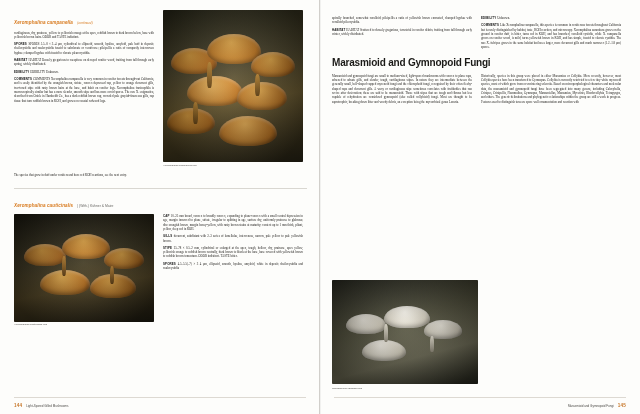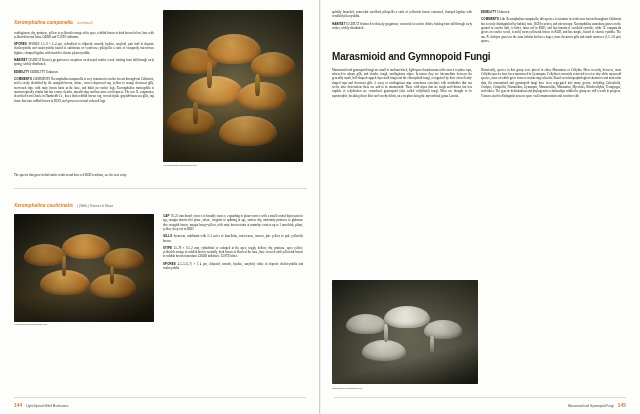--- a/index.html
+++ b/index.html
@@ -26,21 +26,21 @@
     height: 414px;
     box-sizing: border-box;
     background: #fdfdfb;
     overflow: hidden;
   }
   .page.left {
     padding: 10px 12px 0 14px;
     border-right: 1px solid #e4e2dd;
   }
   .page.right {
-    padding: 10px 14px 0 12px;
+    padding: 16px 14px 0 12px;
   }
   .gutter {
     position: absolute;
     left: 319px;
     top: 0;
     width: 2px;
     height: 414px;
     background: linear-gradient(to right, rgba(0,0,0,0.10), rgba(0,0,0,0.03));
     z-index: 5;
     pointer-events: none;

